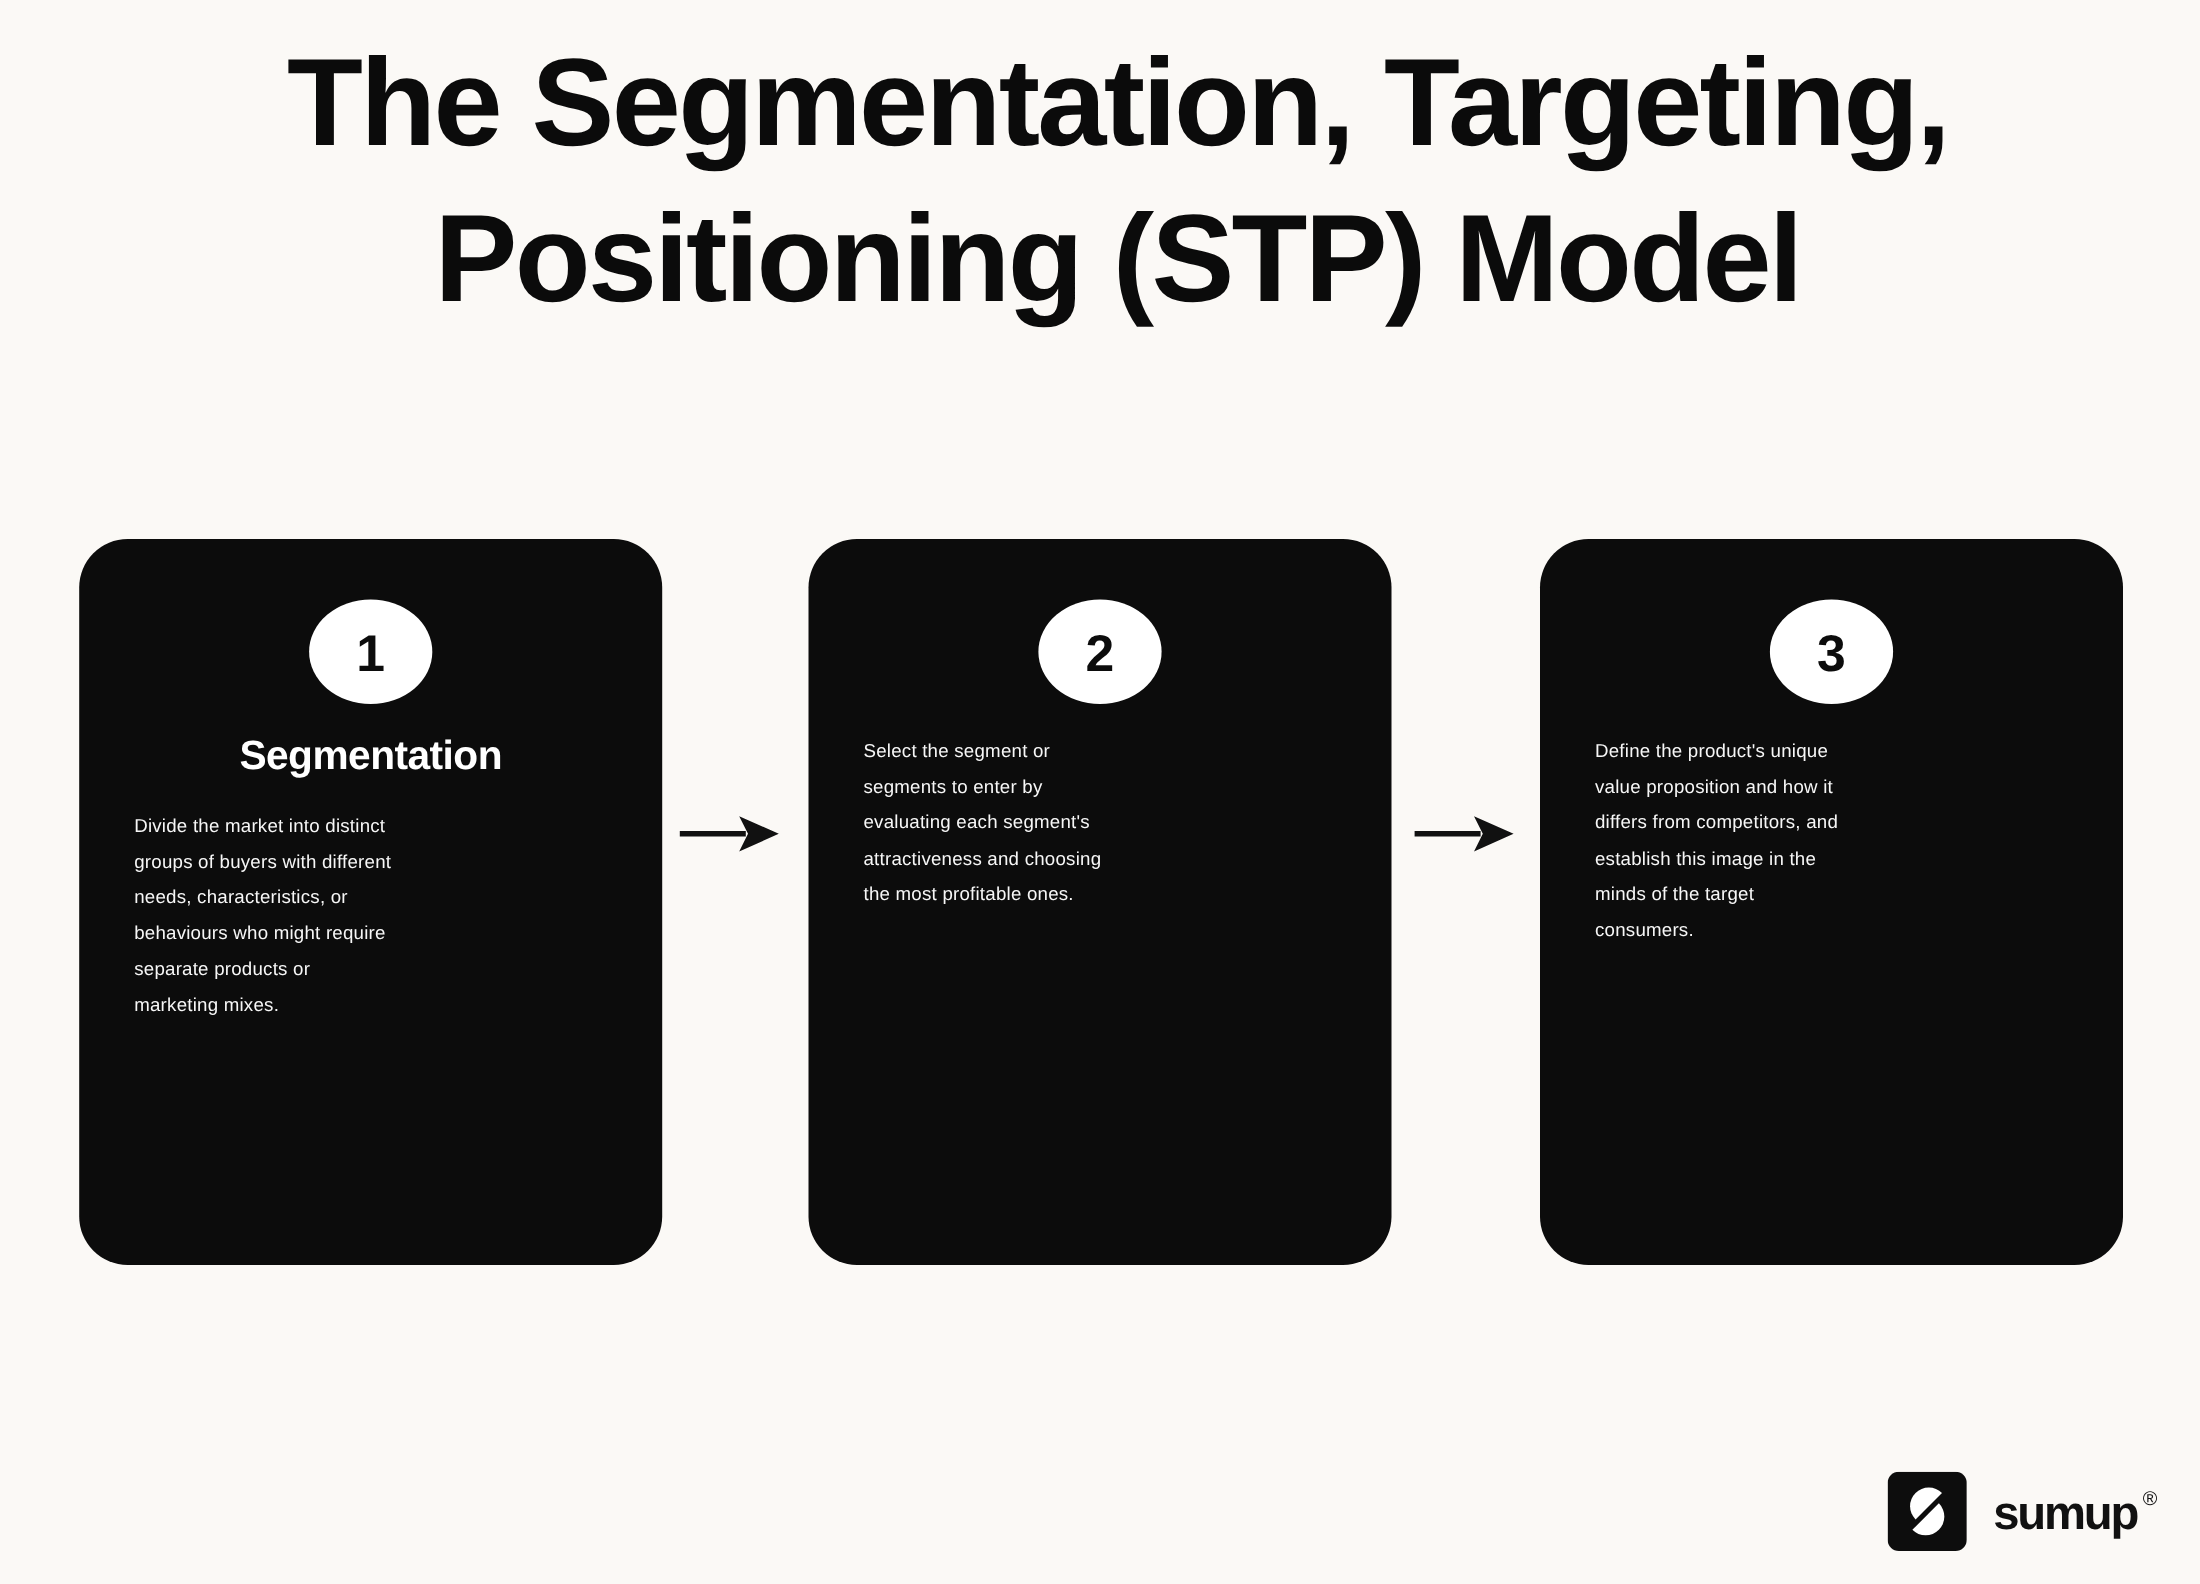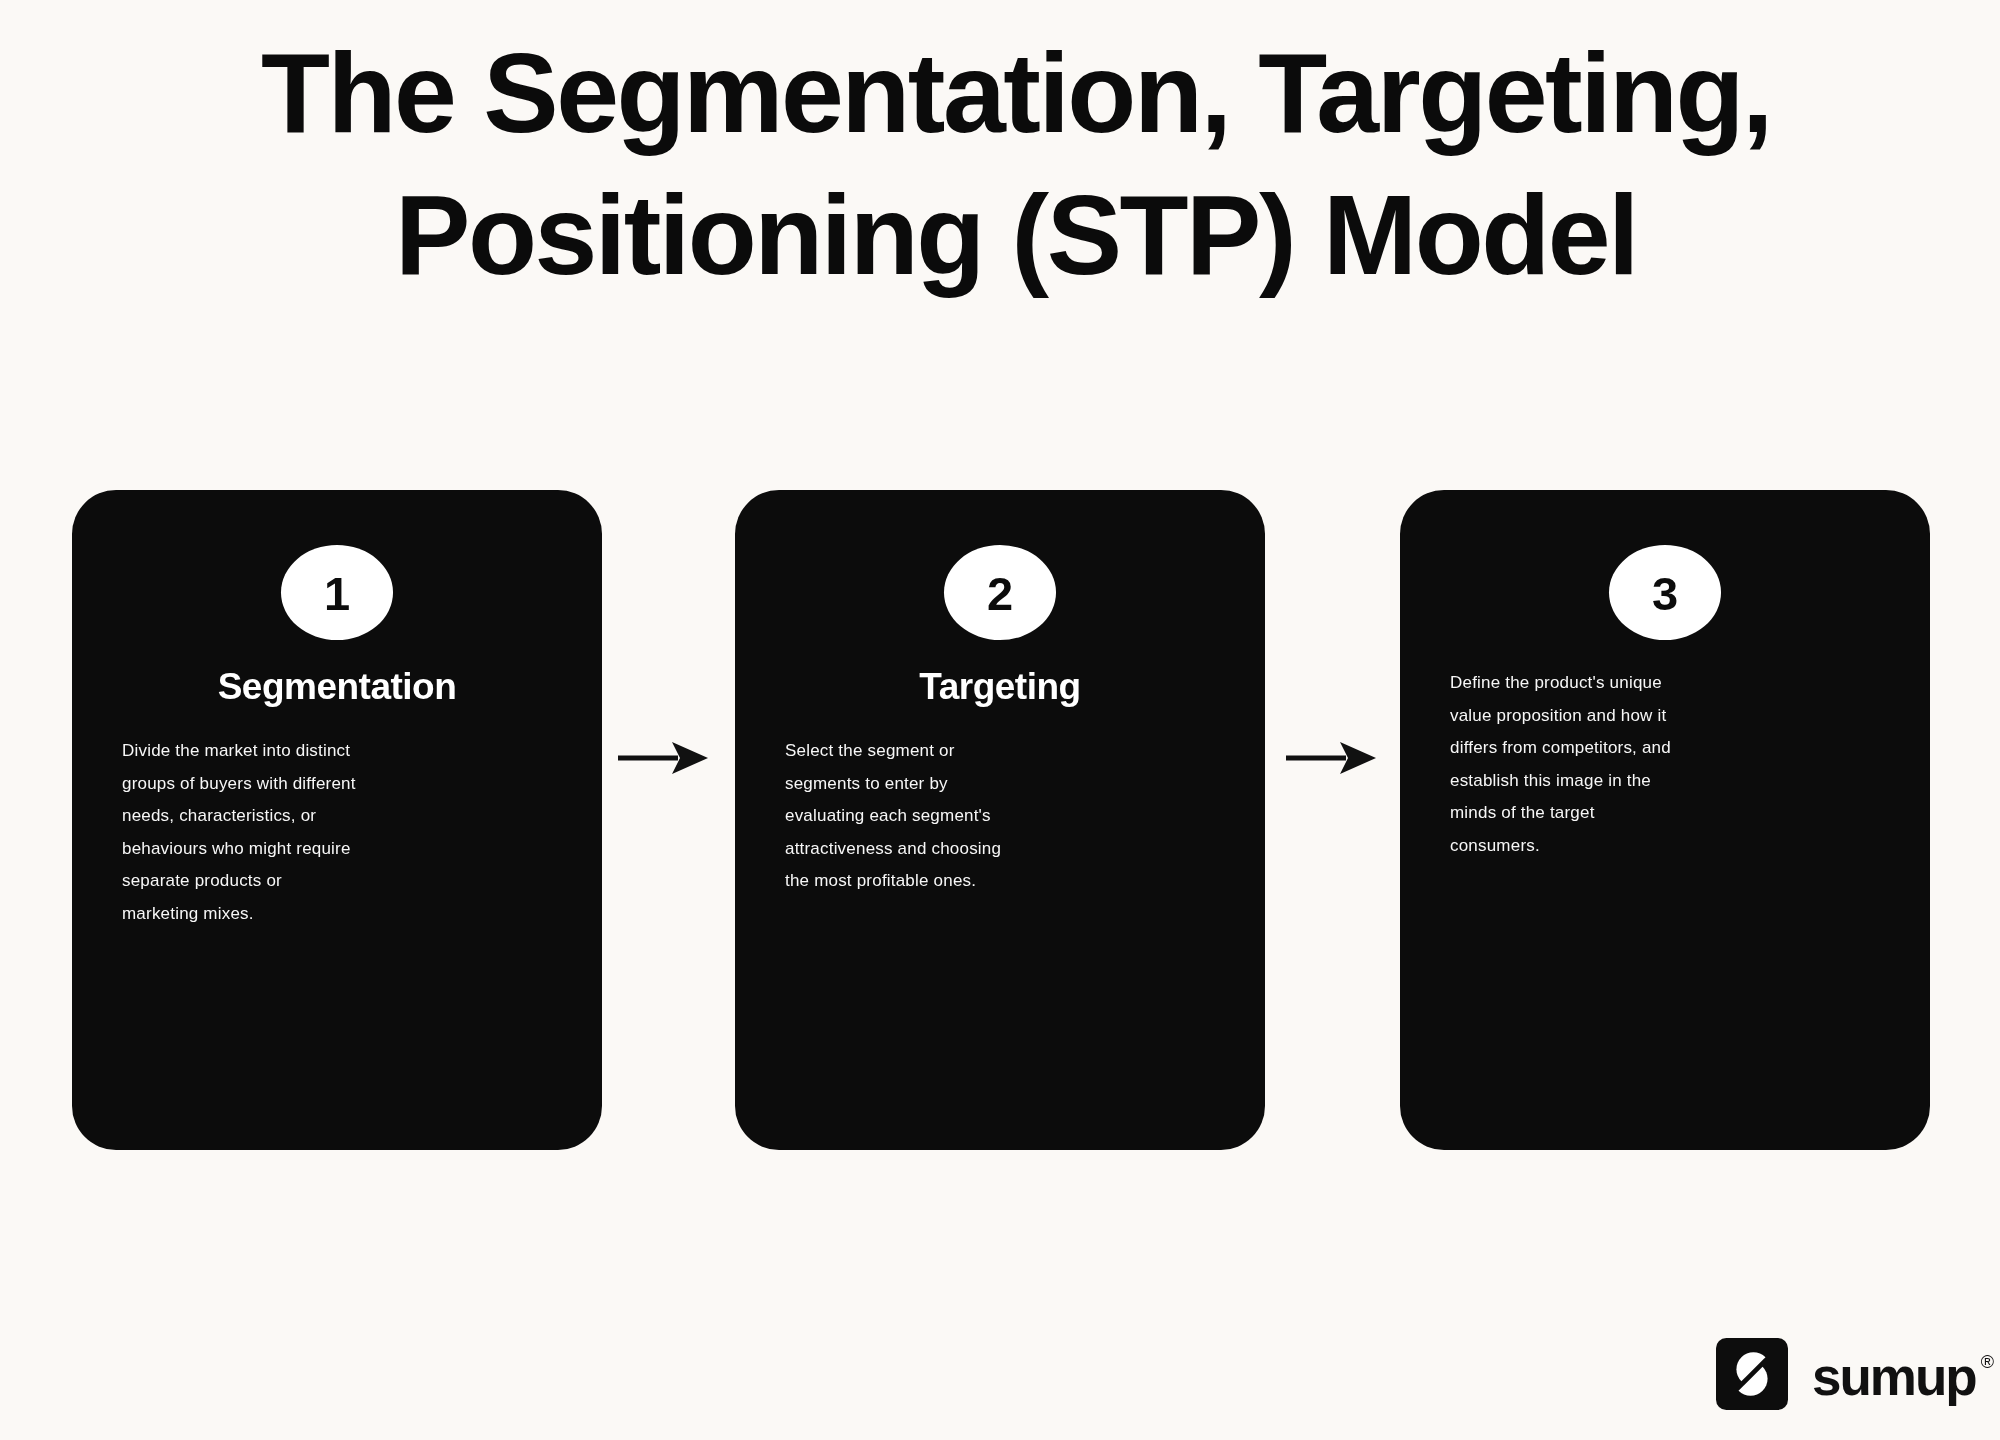--- a/index.html
+++ b/index.html
@@ -56,21 +56,21 @@
   .arrow {
     position:absolute; top:737px;
   }
   .arrow.a1 { left:616px; }
   .arrow.a2 { left:1284px; }
   .brand {
     position:absolute; left:1716px; top:1338px;
     display:flex; align-items:center;
   }
   .brand-word {
-    font-size:53px; font-weight:700; letter-spacing:-2px;
+    font-size:43px; font-weight:700; letter-spacing:-2px;
     color:#111111; margin-left:24px; transform:translateY(2px);
   }
   .brand-reg {
     font-size:18px; font-weight:400; color:#111111;
     align-self:flex-start; margin:14px 0 0 5px;
   }
 </style>
 </head>
 <body>
 
@@ -96,21 +96,20 @@
     <svg width="94" height="42" viewBox="0 0 94 42" aria-hidden="true">
       <path d="M2 21 H62" stroke="#111111" stroke-width="5" fill="none"></path>
       <path d="M56 5 L92 21 L56 37 L64 21 Z" fill="#111111"></path>
     </svg>
   </span>
 
   <section class="card pos-2">
     <div class="badge">
       <span class="badge-num">2</span>
     </div>
-    <h2 class="card-title">Targeting</h2>
     <p class="card-body">Select the segment or
 segments to enter by
 evaluating each segment's
 attractiveness and choosing
 the most profitable ones.</p>
   </section>
 
   <span class="arrow a2">
     <svg width="94" height="42" viewBox="0 0 94 42" aria-hidden="true">
       <path d="M2 21 H62" stroke="#111111" stroke-width="5" fill="none"></path>

